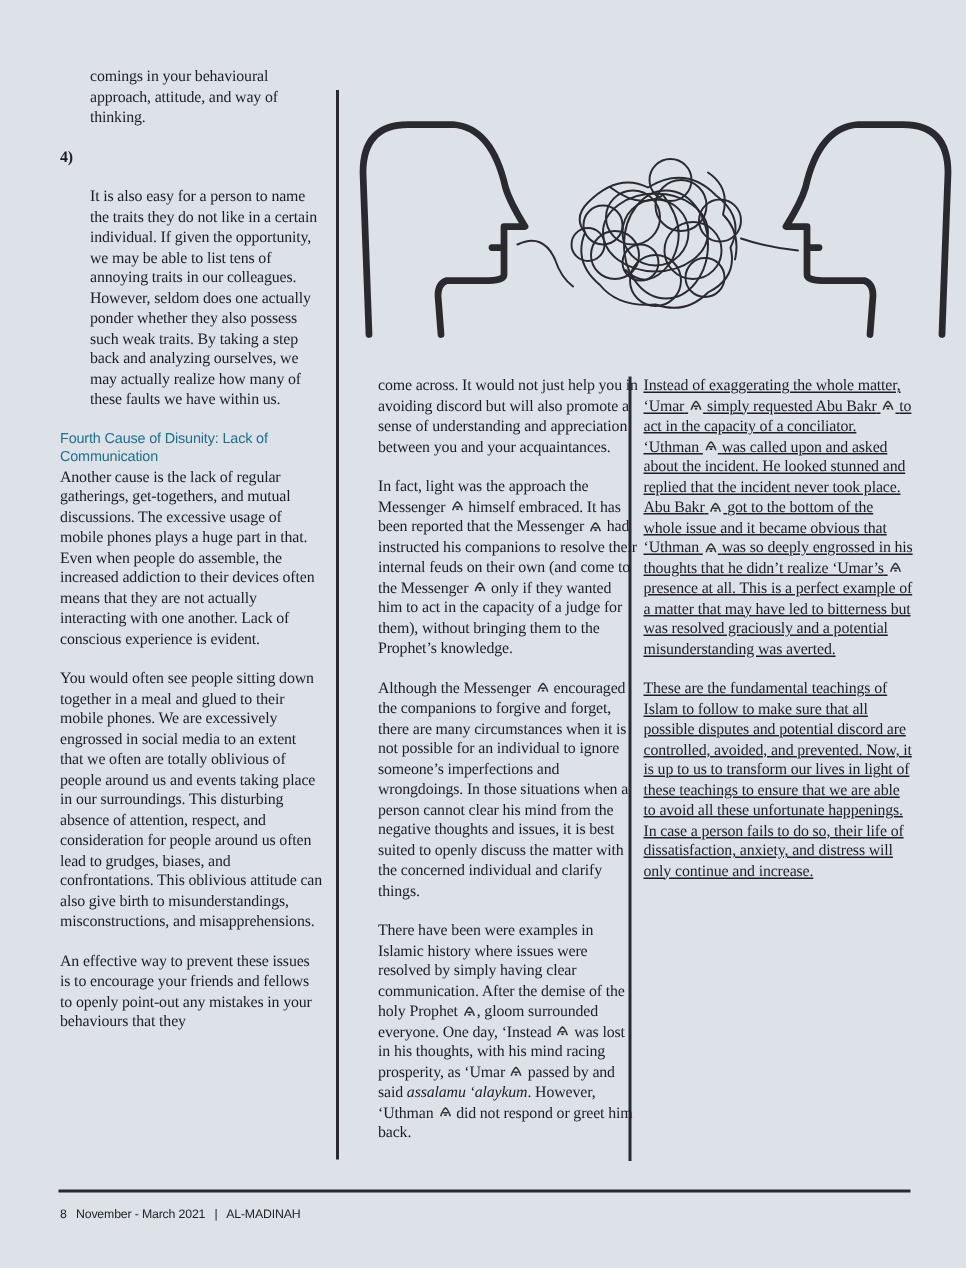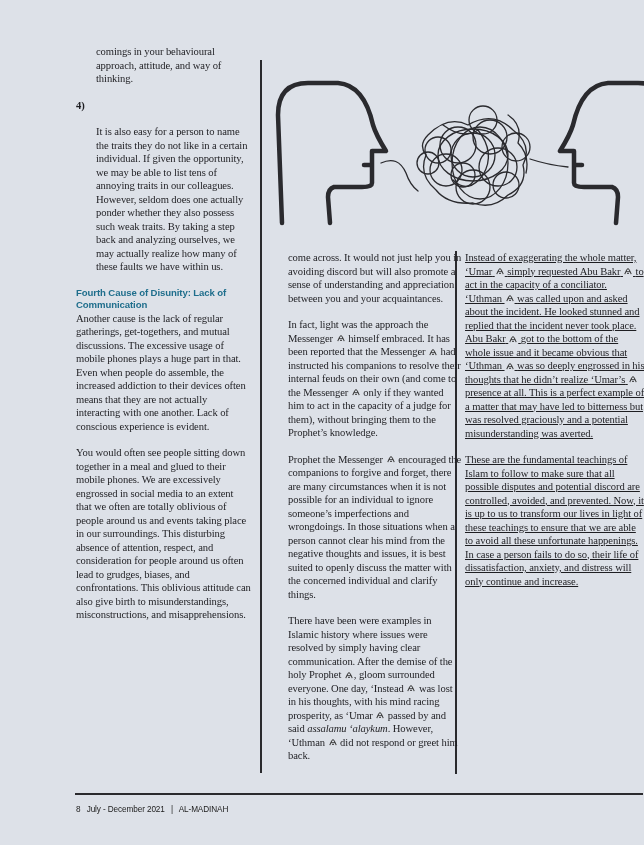--- a/index.html
+++ b/index.html
@@ -3,37 +3,37 @@
 <meta charset="utf-8">
 <style>
   html, body { margin: 0; padding: 0; }
   body {
     width: 644px; height: 845px;
     background: #dde1e8;
     position: relative; overflow: hidden;
     font-family: "Liberation Serif", "DejaVu Serif", serif;
     color: #1e1e22;
   }
-  .page { position: absolute; inset: 0; margin-left: 36px; }
+  .page { position: absolute; inset: 0; }
   .col {
     position: absolute;
     font-size: 10.6px;
     line-height: 13.5px;
     letter-spacing: -0.1px;
   }
   .col p { margin: 0 0 13px 0; }
   .col-left { left: 40px; top: 45px; width: 175px; }
   .col-mid  { left: 252px; top: 251px; width: 174px; }
   .col-right{ left: 429px; top: 251px; width: 180px; text-decoration: underline; }
   .indent { padding-left: 20px; }
   .list-item { display: flex; margin: 0 0 13px 0; font-weight: bold; }
   .list-num { width: 20px; flex: 0 0 20px; }
   .heading {
     font-family: "Liberation Sans", "DejaVu Sans", sans-serif;
-    font-weight: bold;
+    font-weight: normal;
     color: #1f6e8c;
     font-size: 9.6px;
     line-height: 12.5px;
     margin: 0;
   }
   .vrule { position: absolute; width: 1.5px; background: #2a2a2e; }
   .vrule-1 { left: 224px; top: 60px; height: 713px; }
   .vrule-2 { left: 419px; top: 251px; height: 523px; }
   .hrule { position: absolute; left: 39px; top: 793px; width: 568px; height: 1.5px; background: #2a2a2e; }
   .footer {
@@ -87,41 +87,42 @@
 
   <div class="col col-left">
     <p class="indent">comings in your behavioural approach, attitude, and way of thinking.</p>
     <div class="list-item">
       <span class="list-num">4)</span>
     </div>
     <p class="indent">It is also easy for a person to name the traits they do not like in a certain individual. If given the opportunity, we may be able to list tens of annoying traits in our colleagues. However, seldom does one actually ponder whether they also possess such weak traits. By taking a step back and analyzing ourselves, we may actually realize how many of these faults we have within us.</p>
     <h3 class="heading">Fourth Cause of Disunity: Lack of Communication</h3>
     <p>Another cause is the lack of regular gatherings, get-togethers, and mutual discussions. The excessive usage of mobile phones plays a huge part in that. Even when people do assemble, the increased addiction to their devices often means that they are not actually interacting with one another. Lack of conscious experience is evident.</p>
     <p>You would often see people sitting down together in a meal and glued to their mobile phones. We are excessively engrossed in social media to an extent that we often are totally oblivious of people around us and events taking place in our surroundings. This disturbing absence of attention, respect, and consideration for people around us often lead to grudges, biases, and confrontations. This oblivious attitude can also give birth to misunderstandings, misconstructions, and misapprehensions.</p>
+    <p>An effective way to prevent these issues is to encourage your friends and fellows to openly point-out any mistakes in your behaviours that they</p>
   </div>
 
   <div class="col col-mid">
     <p>come across. It would not just help you in avoiding discord but will also promote a sense of understanding and appreciation between you and your acquaintances.</p>
     <p>
       <span>In fact, light was the approach the Messenger</span>
       <svg class="hon" viewBox="0 0 10 10">
           <path d="M1 9 Q3 3 5 2 Q7 3 9 9 M3 6 L7 6 M4 8 L6 8" stroke="#333" stroke-width="1.3" fill="none"></path>
         </svg>
       <span>himself embraced. It has been reported that the Messenger</span>
       <svg class="hon" viewBox="0 0 10 10">
           <path d="M1 9 Q3 3 5 2 Q7 3 9 9 M3 6 L7 6 M4 8 L6 8" stroke="#333" stroke-width="1.3" fill="none"></path>
         </svg>
       <span>had instructed his companions to resolve their internal feuds on their own (and come to the Messenger</span>
       <svg class="hon" viewBox="0 0 10 10">
           <path d="M1 9 Q3 3 5 2 Q7 3 9 9 M3 6 L7 6 M4 8 L6 8" stroke="#333" stroke-width="1.3" fill="none"></path>
         </svg>
       <span>only if they wanted him to act in the capacity of a judge for them), without bringing them to the Prophet’s knowledge.</span>
     </p>
     <p>
-      <span>Prophet the Messenger</span>
+      <span>Although the Messenger</span>
       <svg class="hon" viewBox="0 0 10 10">
           <path d="M1 9 Q3 3 5 2 Q7 3 9 9 M3 6 L7 6 M4 8 L6 8" stroke="#333" stroke-width="1.3" fill="none"></path>
         </svg>
       <span>encouraged the companions to forgive and forget, there are many circumstances when it is not possible for an individual to ignore someone’s imperfections and wrongdoings. In those situations when a person cannot clear his mind from the negative thoughts and issues, it is best suited to openly discuss the matter with the concerned individual and clarify things.</span>
     </p>
     <p>
       <span>There have been were examples in Islamic history where issues were resolved by simply having clear communication. After the demise of the holy Prophet</span>
       <svg class="hon" viewBox="0 0 10 10">
           <path d="M1 9 Q3 3 5 2 Q7 3 9 9 M3 6 L7 6 M4 8 L6 8" stroke="#333" stroke-width="1.3" fill="none"></path>
         </svg><span>, gloom surrounded everyone. One day, ‘Instead</span>
@@ -167,18 +168,18 @@
       <svg class="hon" viewBox="0 0 10 10">
           <path d="M1 9 Q3 3 5 2 Q7 3 9 9 M3 6 L7 6 M4 8 L6 8" stroke="#333" stroke-width="1.3" fill="none"></path>
         </svg>
       <span>presence at all. This is a perfect example of a matter that may have led to bitterness but was resolved graciously and a potential misunderstanding was averted.</span>
     </p>
     <p>These are the fundamental teachings of Islam to follow to make sure that all possible disputes and potential discord are controlled, avoided, and prevented. Now, it is up to us to transform our lives in light of these teachings to ensure that we are able to avoid all these unfortunate happenings. In case a person fails to do so, their life of dissatisfaction, anxiety, and distress will only continue and increase.</p>
   </div>
 
   <div class="footer">
     <span>8</span>
-    <span>July - December 2021</span>
+    <span>November - March 2021</span>
     <span>|</span>
     <span>AL-MADINAH</span>
   </div>
 
 </div>
 
 </body></html>

